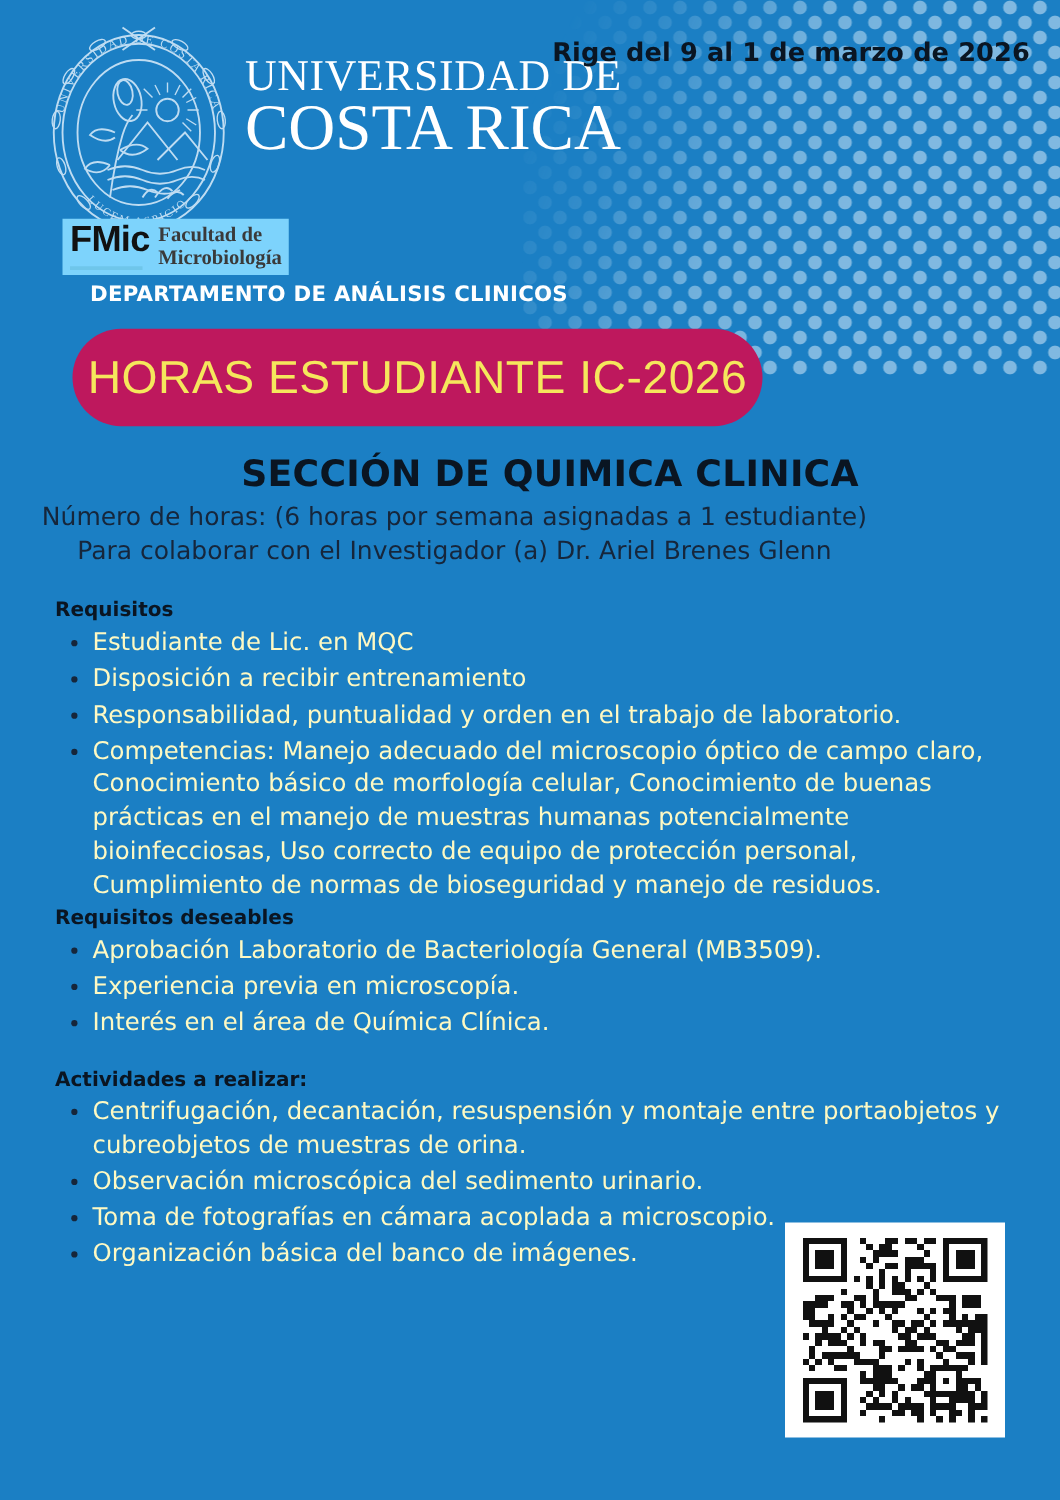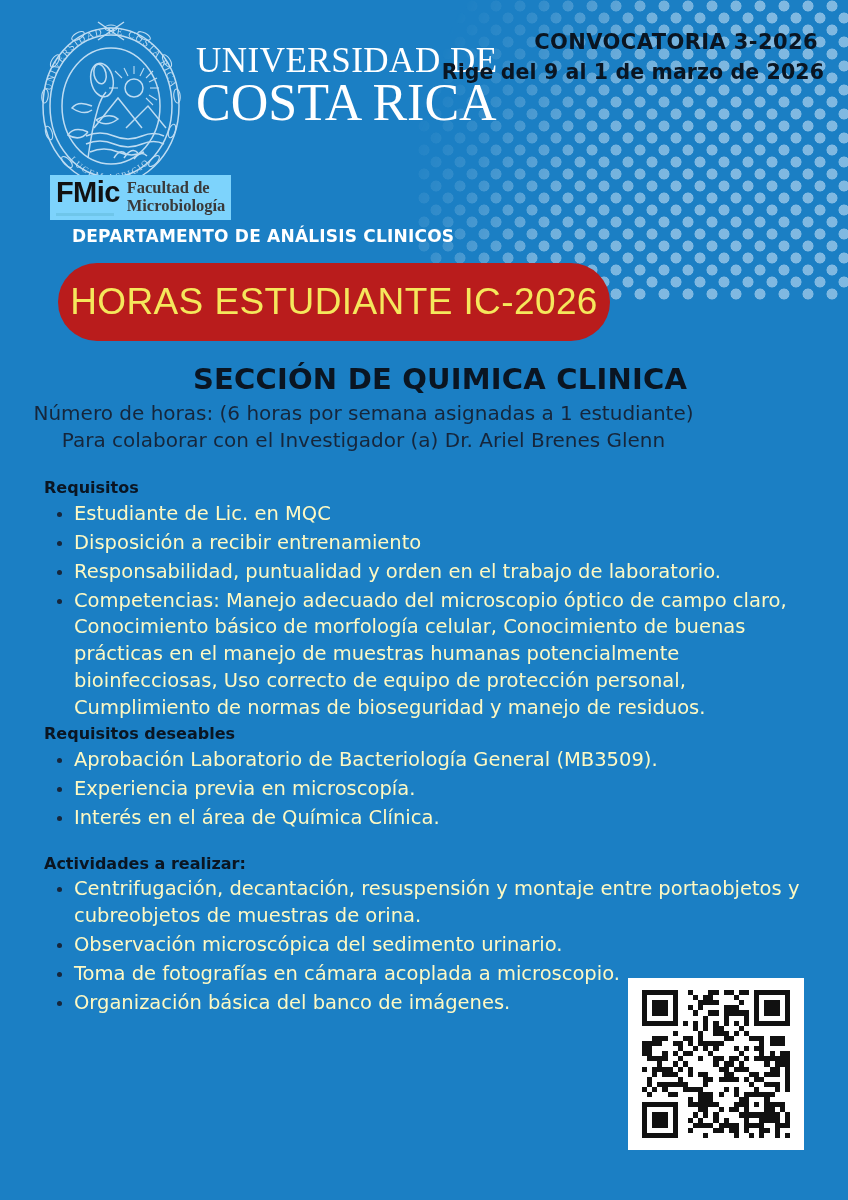--- a/index.html
+++ b/index.html
@@ -154,21 +154,21 @@
     white-space: nowrap;
   }
 
   
   #title-pill {
     position: absolute;
     left: 58px;
     top: 263px;
     width: 552px;
     height: 78px;
-    background: #b91c1c;
+    background: #be185d;
     border-radius: 39px;
     display: flex;
     align-items: center;
     justify-content: center;
   }
   #title-pill .pill-text {
     color: #F5E75C;
     font-family: "Liberation Sans", sans-serif;
     font-size: 37px;
     font-weight: 400;
@@ -338,21 +338,20 @@
         </g>
       </svg>
     </div>
 
     <div id="ucr-wordmark">
       <span class="wm-line1">UNIVERSIDAD DE</span>
       <span class="wm-line2">COSTA RICA</span>
     </div>
 
     <div id="convocatoria-block">
-      <span class="conv-title">CONVOCATORIA 3-2026</span>
       <span class="conv-range">Rige del 9 al 1 de marzo de 2026</span>
     </div>
 
   </div>
 
   <div id="fmic-logo">
     <div class="fmic-left">
       <div class="fmic-mark">FMic</div>
       <div class="fmic-rule"></div>
     </div>

